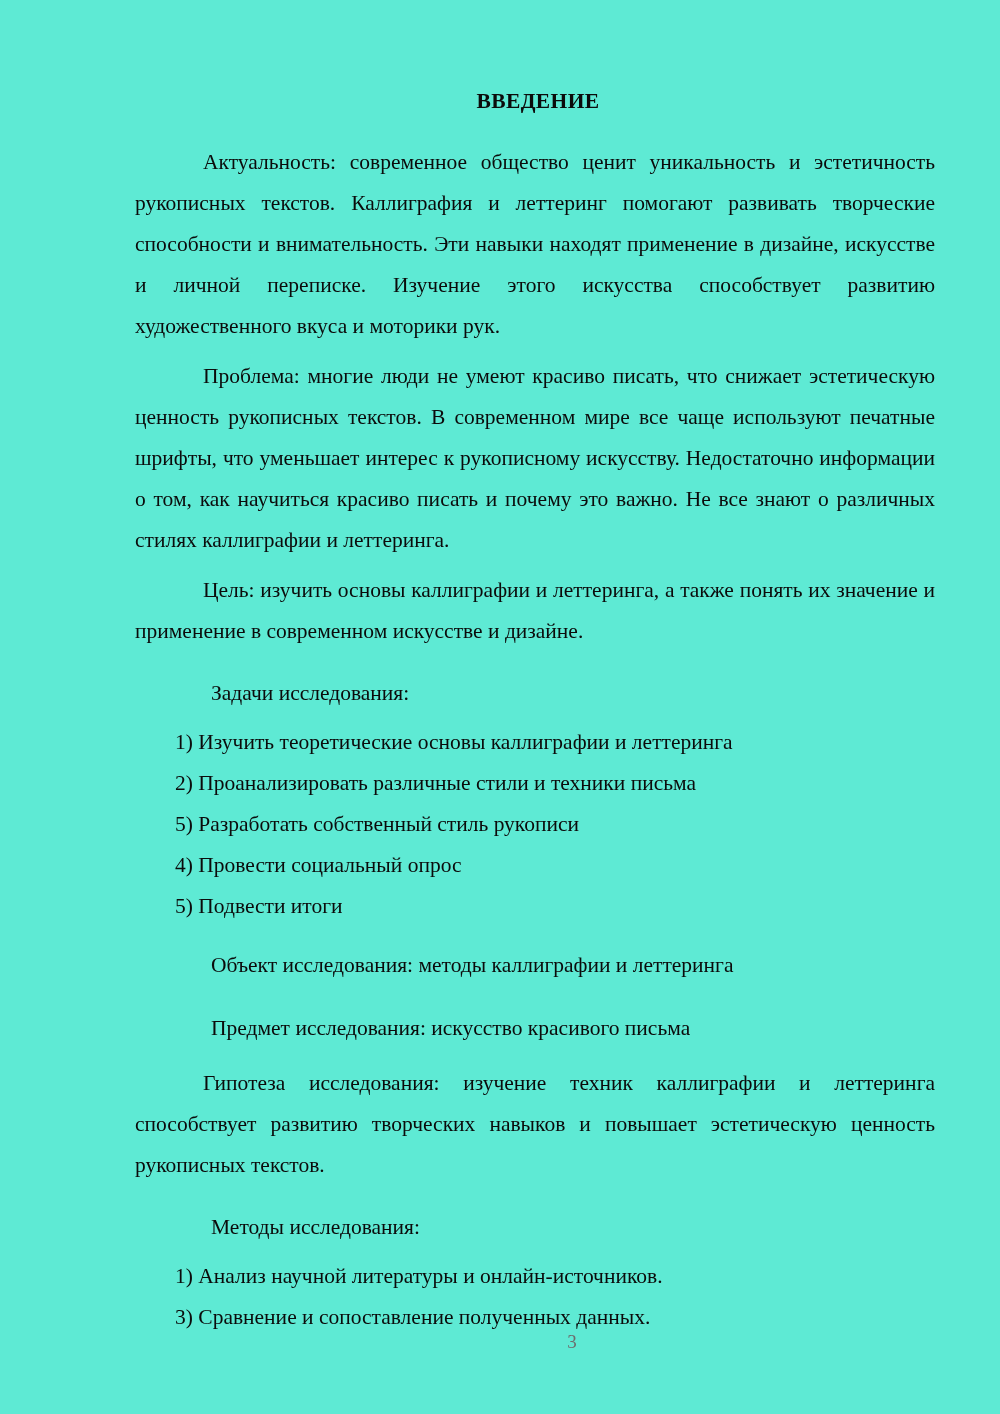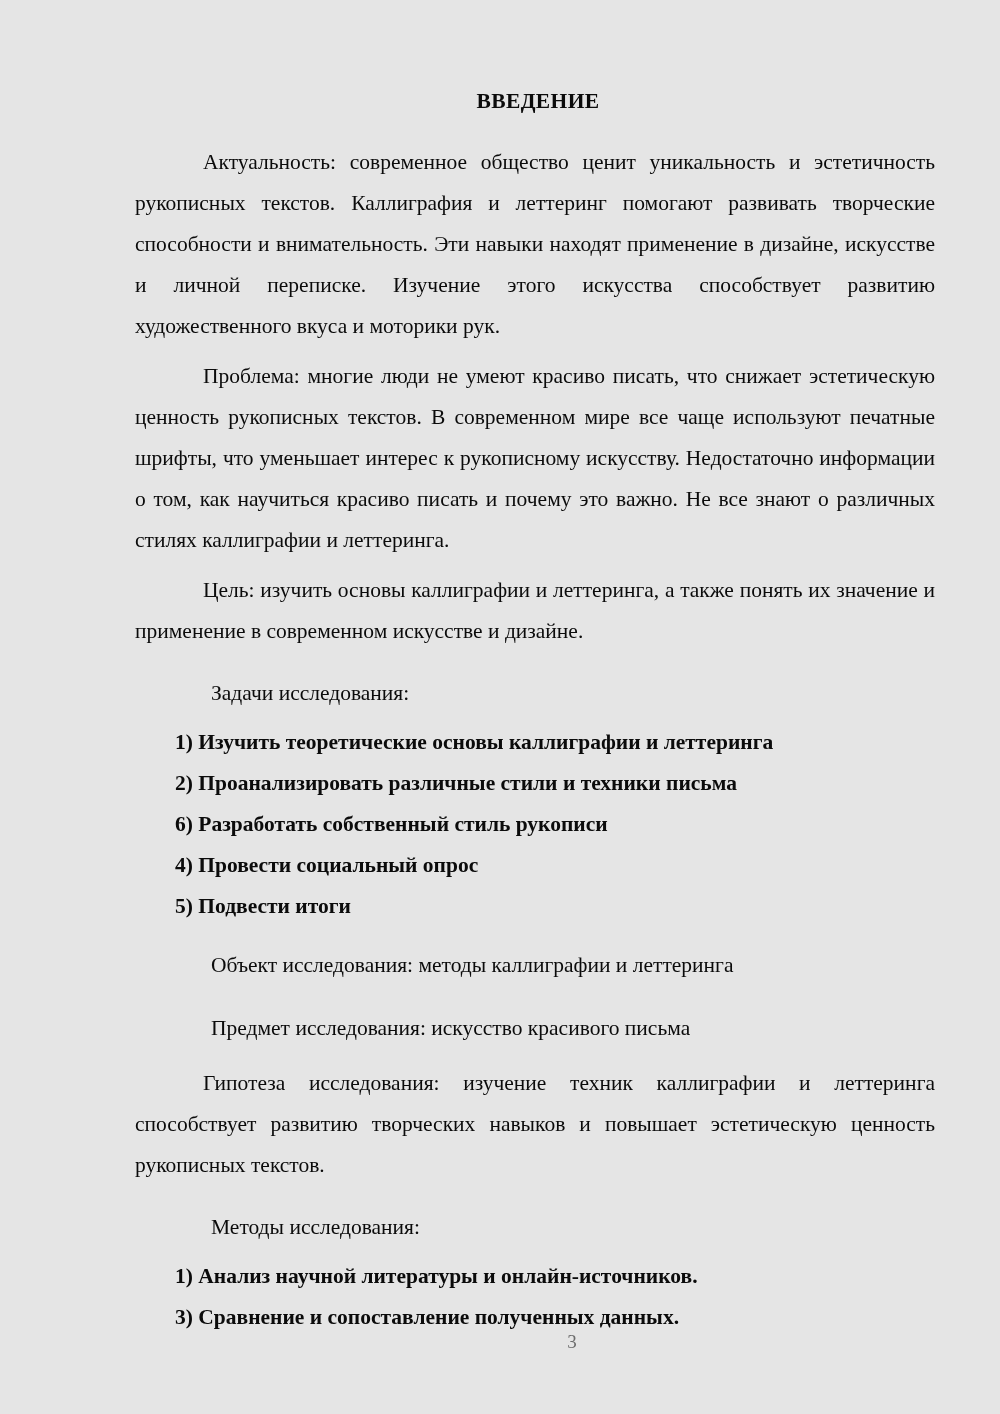--- a/index.html
+++ b/index.html
@@ -4,21 +4,21 @@
 <style>
   html, body {
     margin: 0;
     padding: 0;
     background: #ffffff;
   }
   .page {
     position: relative;
     width: 1000px;
     height: 1414px;
-    background: #e5e5e5;
+    background: #5eead4;
     overflow: hidden;
     font-family: "Liberation Serif", "DejaVu Serif", serif;
     color: #0b0b0b;
   }
   .content {
     position: absolute;
     left: 135px;
     top: 88px;
     width: 800px;
   }
@@ -45,21 +45,20 @@
     font-size: 21.5px;
     line-height: 41px;
     margin: 8px;
     padding-left: 68px;
     text-align: left;
   }
   .list {
     margin: 0;
     padding: 0;
     list-style: none;
-    font-weight: bold;
   }
   .list-item {
     font-size: 21.5px;
     line-height: 41px;
     padding-left: 40px;
     text-align: left;
     white-space: nowrap;
   }
   .gap-sm { height: 6px; }
   .gap-md { height: 10px; }
@@ -94,21 +93,21 @@
 
     <p class="para">Цель: изучить основы каллиграфии и леттеринга, а также понять их значение и применение в современном искусстве и дизайне.</p>
 
     <div class="gap-md"></div>
 
     <p class="sublabel">Задачи исследования:</p>
 
     <ul class="list">
       <li class="list-item">1) Изучить теоретические основы каллиграфии и леттеринга</li>
       <li class="list-item">2) Проанализировать различные стили и техники письма</li>
-      <li class="list-item">6) Разработать собственный стиль рукописи</li>
+      <li class="list-item">5) Разработать собственный стиль рукописи</li>
       <li class="list-item">4) Провести социальный опрос</li>
       <li class="list-item">5) Подвести итоги</li>
     </ul>
 
     <div class="gap-md"></div>
 
     <p class="sublabel">Объект исследования: методы каллиграфии и леттеринга</p>
 
     <div class="gap-sm"></div>
 

